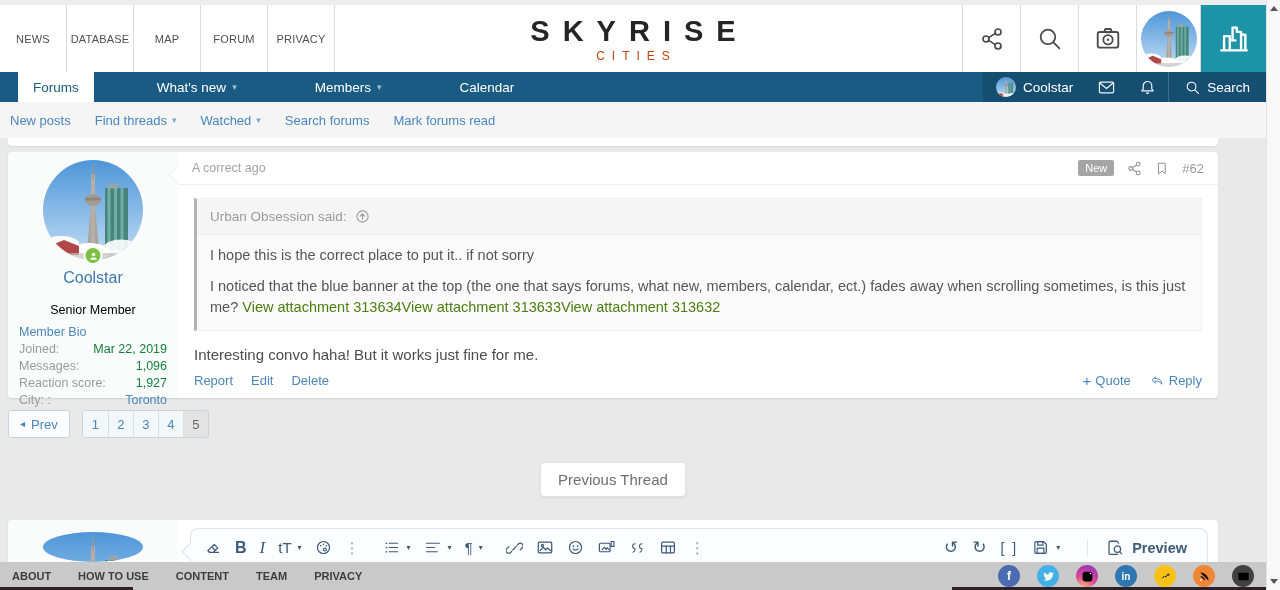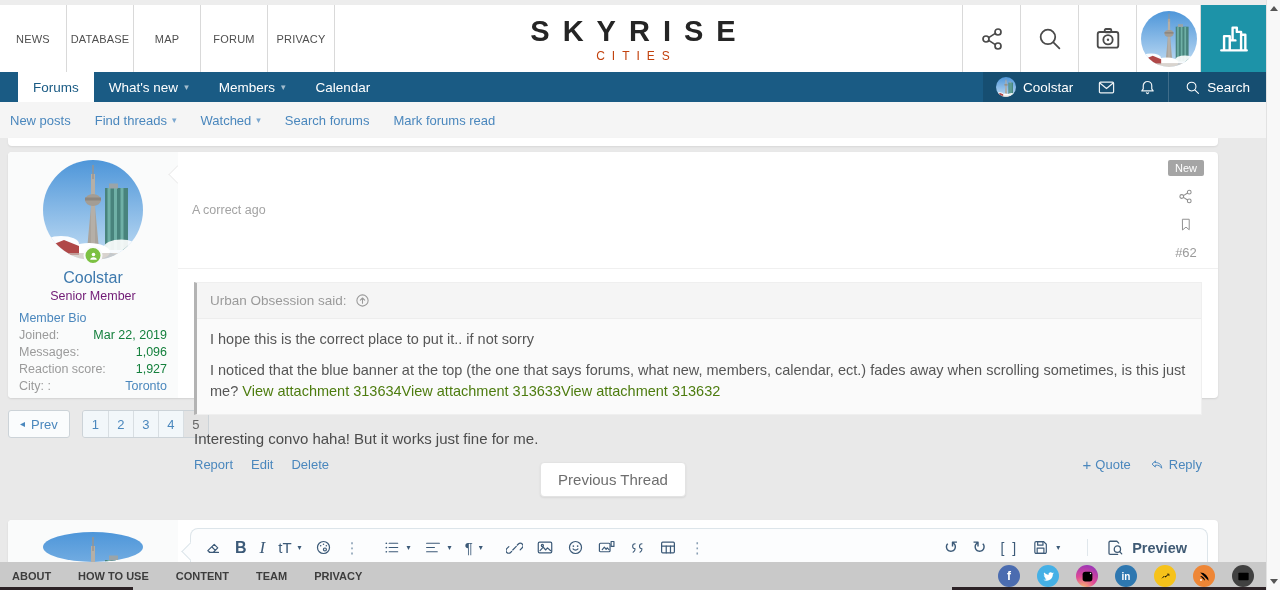--- a/index.html
+++ b/index.html
@@ -14,21 +14,21 @@
   .hitem{width:67px;border-right:1px solid #d9d9d9;display:flex;align-items:center;justify-content:center;font-size:11px;color:#4f4f4f;letter-spacing:.2px;white-space:nowrap;}
   .logo{position:absolute;left:0;right:0;top:0;bottom:0;display:flex;flex-direction:column;align-items:center;justify-content:center;pointer-events:none;}
   .logo1{font-size:29px;font-weight:700;letter-spacing:13px;padding-left:13px;color:#252525;}
   .logo2{font-size:12px;letter-spacing:7px;padding-left:7px;color:#c2410c;margin-top:1px;}
   .hacts{margin-left:auto;display:flex;z-index:2;}
   .hbtn{width:58px;border-left:1px solid #d9d9d9;display:flex;align-items:center;justify-content:center;color:#4a4a4a;background:#fff;}
   .hbtn.avb{width:64px;}
   .havatar{width:56px;height:56px;border-radius:50%;overflow:hidden;display:block;}
   .hbtn.brand{width:66px;background:#1d93a8;color:#fff;}
   
-  .nbar{height:30px;background:#1a5b84;display:flex;align-items:stretch;color:#fff;font-size:13.5px;flex:none;white-space:nowrap;}
+  .nbar{height:30px;background:#1a5b84;display:flex;align-items:stretch;color:#fff;font-size:13.5px;flex:none;white-space:nowrap;gap:48px;}
   .tab{display:flex;align-items:center;padding:0 15px;gap:6px;}
   .tab.active{background:#fff;color:#1a5b84;margin-left:18px;}
   .car{font-size:9px;color:rgba(255,255,255,.6);line-height:1;}
   .nright{margin-left:auto;display:flex;align-items:stretch;background:rgba(0,0,0,.14);}
   .nuser{display:flex;align-items:center;gap:7px;padding:0 13px;}
   .mini-av{width:20px;height:20px;border-radius:50%;overflow:hidden;display:block;}
   .nico{display:flex;align-items:center;padding:0 12px;color:rgba(255,255,255,.92);}
   .nsearch{display:flex;align-items:center;gap:7px;padding:0 16px;border-left:1px solid rgba(255,255,255,.18);}
   
   .snav{height:36px;background:#f5f5f5;display:flex;align-items:center;gap:24px;padding:0 10px;font-size:13px;color:#4a87bd;flex:none;}
@@ -36,29 +36,29 @@
   .bluecar{font-size:9px;color:#7aa7cf;line-height:1;}
   
   .content{flex:1;min-height:0;padding:0 48px 0 8px;display:flex;flex-direction:column;}
   .remnant{height:8px;background:#fff;border-radius:0 0 4px 4px;box-shadow:0 1px 2px rgba(0,0,0,.08);margin-bottom:6px;flex:none;}
   .post{background:#fff;border-radius:4px;box-shadow:0 1px 2px rgba(0,0,0,.1);display:flex;height:246px;flex:none;}
   .ucol{width:170px;flex:none;background:#fafbfb;border-radius:4px 0 0 4px;padding:8px 11px 0;text-align:center;}
   .avwrap{width:100px;height:100px;margin:0 auto;position:relative;}
   .bigav{width:100px;height:100px;border-radius:50%;overflow:hidden;display:block;}
   .obadge{position:absolute;left:50%;transform:translateX(-50%);bottom:-5px;width:19px;height:19px;border-radius:50%;background:#7cc142;border:2px solid #fafbfb;display:flex;align-items:center;justify-content:center;}
   .uname{color:#3d79ad;font-size:16px;margin-top:9px;}
-  .utitle{color:#701a75;font-size:12.5px;margin-top:2px;margin-bottom:7px;}
+  .utitle{color:#000000;font-size:12.5px;margin-top:16px;margin-bottom:7px;}
   .ubio{text-align:left;font-size:12.5px;line-height:17px;color:#4a87bd;}
   .ufield{display:flex;justify-content:space-between;font-size:12.5px;line-height:17px;color:#9b9b9b;text-align:left;}
   .ufield .val{color:#15803d;}
   .ufield .vallink{color:#4a87bd;}
   .mcol{flex:1;min-width:0;display:flex;flex-direction:column;position:relative;}
   .notch{position:absolute;left:-7px;top:16px;width:13px;height:13px;background:#fff;transform:rotate(45deg);border-left:1px solid #ececec;border-bottom:1px solid #ececec;}
   .mhead{display:flex;align-items:center;padding:8px 14px;border-bottom:1px solid #f0f0f0;color:#a3a3a3;font-size:12.5px;flex:none;}
-  .mhr{margin-left:auto;display:flex;align-items:center;gap:13px;color:#9a9a9a;font-size:13px;flex-direction:column;}
+  .mhr{margin-left:auto;display:flex;align-items:center;gap:13px;color:#9a9a9a;font-size:13px;}
   .nbadge{background:#a5a5a5;color:#fff;font-size:11px;padding:2px 7px;border-radius:2px;}
   .quote{margin:13px 16px 0;border-left:3px solid #b3b3b3;border-top:1px solid #efefef;border-right:1px solid #efefef;border-bottom:1px solid #efefef;flex:none;}
   .qhead{padding:10px 13px;color:#9a9a9a;font-size:13.5px;background:#f5f5f5;display:flex;align-items:center;gap:8px;border-bottom:1px solid #ededed;}
   .qbody{padding:10px 13px 12px;color:#565656;font-size:14.5px;line-height:1.45;background:#fafafa;}
   .qp2{margin-top:10px;}
   .qlink{color:#4d7c0f;}
   .pbody{padding:15px 16px 0;color:#4c4c4c;font-size:15px;flex:none;}
   .pacts{margin-top:auto;display:flex;align-items:center;padding:10px 16px 14px;font-size:13px;color:#4a87bd;flex:none;}
   .paleft{display:flex;gap:18px;}
   .paright{margin-left:auto;display:flex;gap:18px;align-items:center;}

